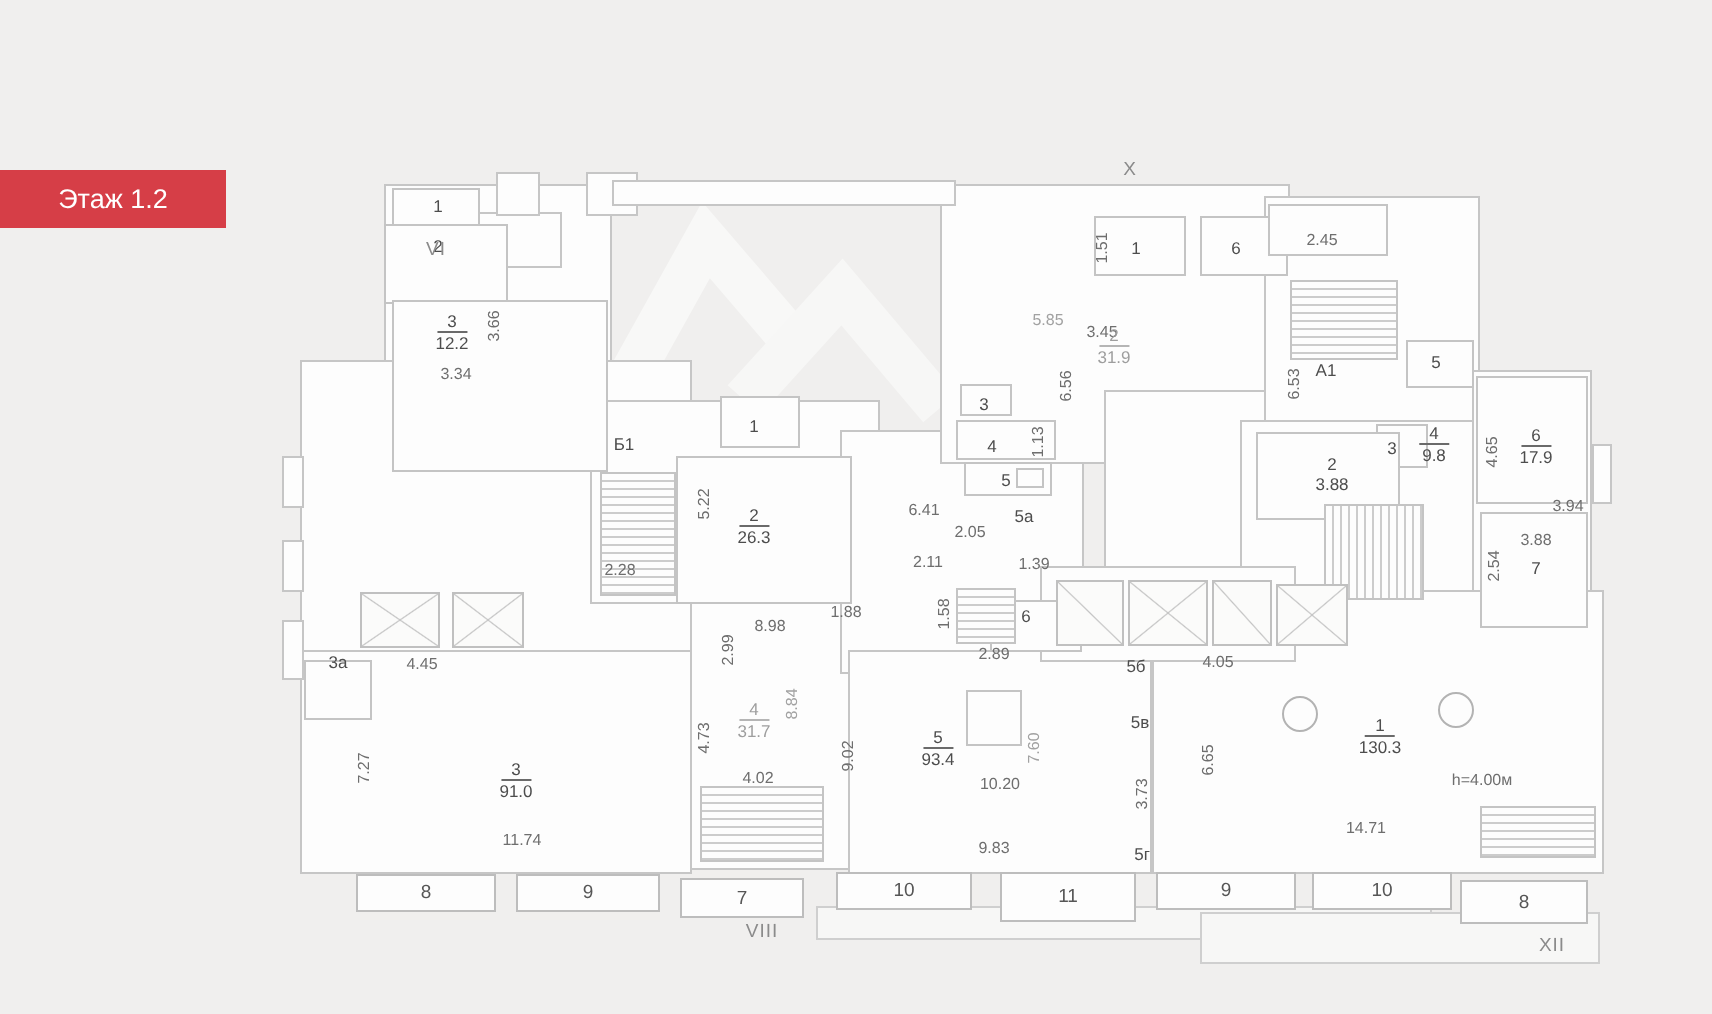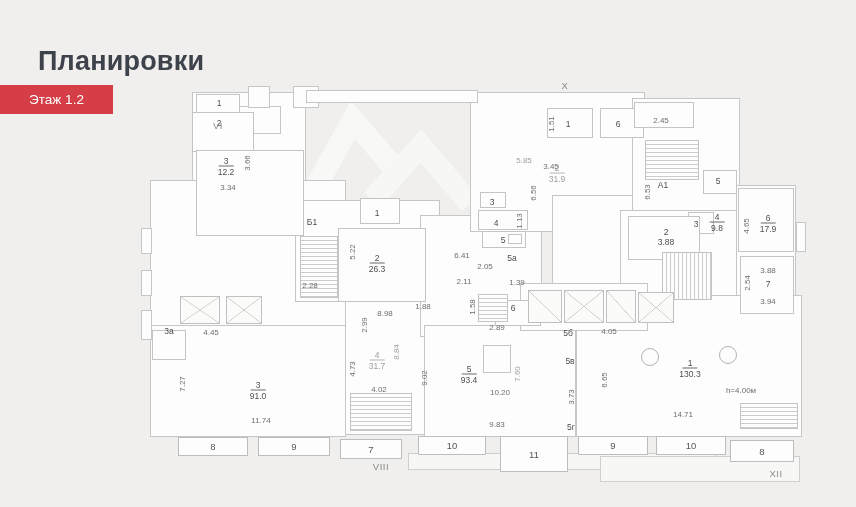--- a/index.html
+++ b/index.html
@@ -33,21 +33,20 @@
   .bay{position:absolute;background:#fdfdfd;border:1px solid #bdbdbd;box-sizing:border-box;z-index:5;
     display:flex;align-items:center;justify-content:center;font-size:9.5px;color:#565656;}
   .roman{position:absolute;transform:translate(-50%,-50%);z-index:6;color:#8b8b8b;font-size:9.5px;letter-spacing:.5px;}
   .terr{position:absolute;background:#f7f7f6;border:1px solid #cfcfcf;box-sizing:border-box;z-index:0;}
   #wm{position:absolute;left:0;top:0;z-index:0;}
 </style>
 </head>
 <body>
 
 <div id="stage">
-  <h1 class="page-title">Планировки</h1>
   <button class="floor-badge">Этаж 1.2</button>
 
   <svg id="wm" width="856" height="507">
     <polyline points="304,208 353,120 401,176" fill="none" stroke="#f8f8f7" stroke-width="22"></polyline>
     <polyline points="372,200 421,146 470,204" fill="none" stroke="#f7f7f6" stroke-width="22"></polyline>
   </svg>
 
   <div id="plan">
       <div class="blk" style="left: 192px; top: 92px; width: 114px; height: 146px;"></div>
       <div class="blk" style="left: 150px; top: 180px; width: 196px; height: 166px;"></div>
@@ -112,21 +111,21 @@
       <div class="lbl vert" style="left: 352px; top: 252px;">5.22</div>
       <div class="lbl" style="left: 310px; top: 285px;">2.28</div>
       <div class="lbl vert" style="left: 551px; top: 124px;">1.51</div>
       <div class="lbl" style="left: 551px; top: 147px; margin-top: 19px;">3.45</div>
       <div class="lbl light" style="left: 524px; top: 160px;">5.85</div>
       <div class="lbl vert" style="left: 533px; top: 193px;">6.56</div>
       <div class="lbl vert" style="left: 519px; top: 221px;">1.13</div>
       <div class="lbl" style="left: 661px; top: 120px;">2.45</div>
       <div class="lbl vert" style="left: 647px; top: 192px;">6.53</div>
       <div class="lbl vert" style="left: 746px; top: 226px;">4.65</div>
-      <div class="lbl" style="left: 768px; top: 253px; margin-top: 48px;">3.94</div>
+      <div class="lbl" style="left: 784px; top: 253px;">3.94</div>
       <div class="lbl" style="left: 768px; top: 270px;">3.88</div>
       <div class="lbl vert" style="left: 747px; top: 283px;">2.54</div>
       <div class="lbl" style="left: 462px; top: 255px;">6.41</div>
       <div class="lbl" style="left: 485px; top: 266px;">2.05</div>
       <div class="lbl" style="left: 464px; top: 281px;">2.11</div>
       <div class="lbl" style="left: 517px; top: 282px;">1.39</div>
       <div class="lbl vert" style="left: 472px; top: 307px;">1.58</div>
       <div class="lbl" style="left: 497px; top: 327px;">2.89</div>
       <div class="lbl" style="left: 423px; top: 306px;">1.88</div>
       <div class="lbl" style="left: 385px; top: 313px;">8.98</div>
@@ -172,21 +171,21 @@
       <div class="frac" style="left: 768px; top: 223px;"><span class="num">6</span><div>17.9</div></div>
       <div class="frac" style="left: 258px; top: 390px;"><span class="num">3</span><div>91.0</div></div>
       <div class="frac light" style="left: 377px; top: 360px;"><span class="num">4</span><div>31.7</div></div>
       <div class="frac" style="left: 469px; top: 374px;"><span class="num">5</span><div>93.4</div></div>
       <div class="frac" style="left: 690px; top: 368px;"><span class="num">1</span><div>130.3</div></div>
       <div class="frac noline" style="left: 666px; top: 237px;"><span class="num">2</span><div>3.88</div></div>
       <div class="bay" style="left: 178px; top: 437px; width: 70px; height: 19px;">8</div>
       <div class="bay" style="left: 258px; top: 437px; width: 72px; height: 19px;">9</div>
       <div class="bay" style="left: 340px; top: 439px; width: 62px; height: 20px;">7</div>
       <div class="bay" style="left: 418px; top: 436px; width: 68px; height: 19px;">10</div>
-      <div class="bay" style="left: 500px; top: 436px; width: 68px; height: 36px;">11</div>
+      <div class="bay" style="left: 500px; top: 436px; width: 68px; height: 25px;">11</div>
       <div class="bay" style="left: 578px; top: 436px; width: 70px; height: 19px;">9</div>
       <div class="bay" style="left: 656px; top: 436px; width: 70px; height: 19px;">10</div>
       <div class="bay" style="left: 730px; top: 440px; width: 64px; height: 22px;">8</div>
       <div class="roman" style="left: 218px; top: 85px; margin-top: 40px;">VI</div>
       <div class="roman" style="left: 565px; top: 85px;">X</div>
       <div class="roman" style="left: 381px; top: 466px;">VIII</div>
       <div class="roman" style="left: 776px; top: 473px;">XII</div>
     </div>
 </div>
 

